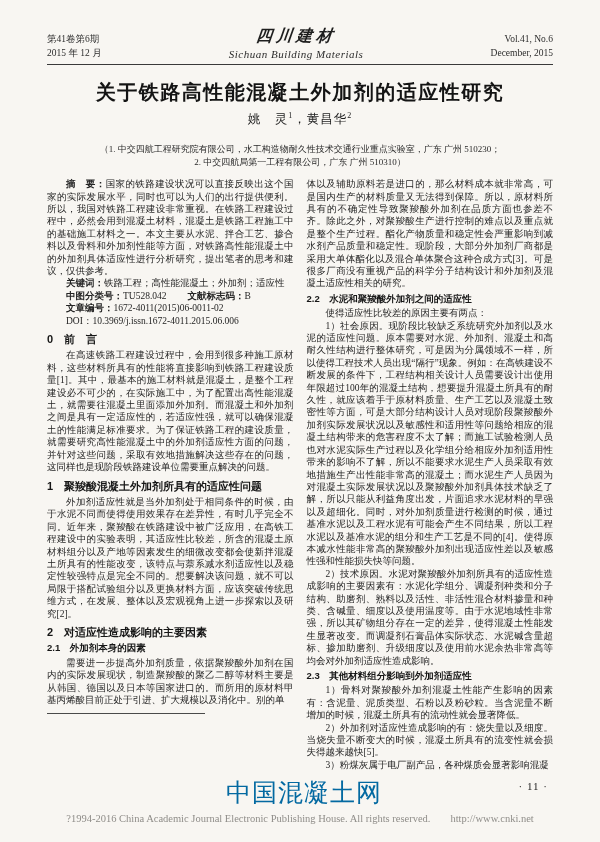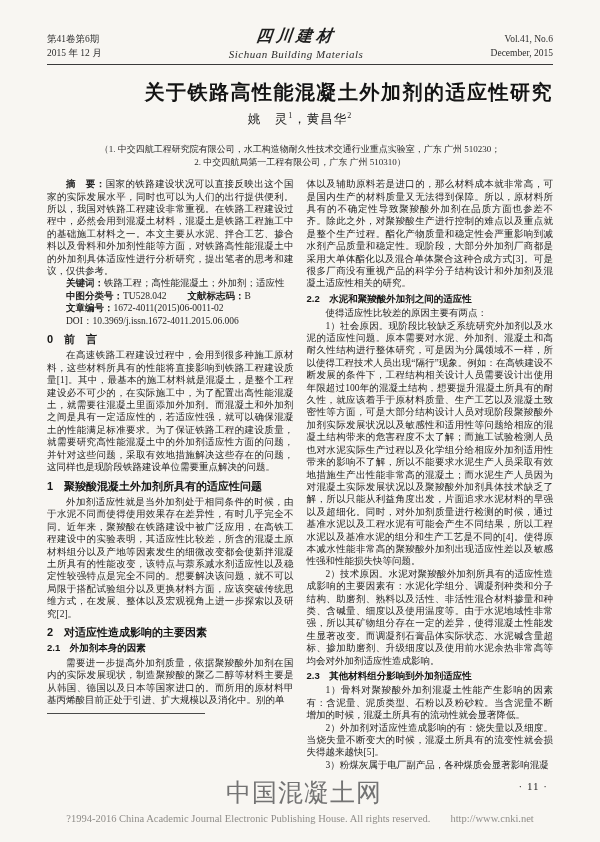--- a/index.html
+++ b/index.html
@@ -42,21 +42,21 @@
   }
   .jh-logo-en{
     font-style:italic;
     font-size:11px;letter-spacing:0.5px;
     color:#2c2c2c;
     margin-top:1px;
   }
   
   .title{
     margin-top:14px;
-    text-align:right;
+    text-align:center;
     font-family:"Liberation Sans","DejaVu Sans",sans-serif;
     font-weight:bold;
     font-size:20px;letter-spacing:1.5px;
     color:#141414;
   }
   .authors{
     margin-top:5px;
     text-align:center;
     font-size:12.5px;letter-spacing:1px;
     color:#1d1d1d;
@@ -117,21 +117,21 @@
     position:absolute;
     top:780px;right:52px;
     font-size:11px;letter-spacing:1px;
     color:#1f1f1f;
   }
   .watermark{
     position:absolute;
     top:776px;left:226px;
     font-family:Liberation Serif, serif;
     font-size:25px;letter-spacing:1px;
-    color:#737373;
+    color:#0369a1;
     white-space:nowrap;
   }
   .cnki-footer{
     position:absolute;
     top:813px;left:0;right:0;
     text-align:center;
     font-size:10.5px;
     color:#8f8d89;
     font-family:"Liberation Serif",serif;
     white-space:nowrap;

